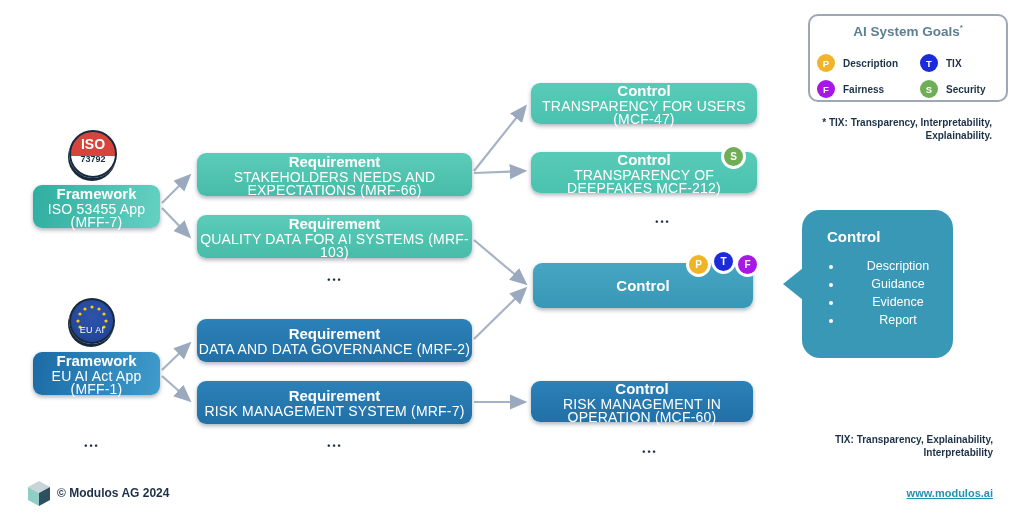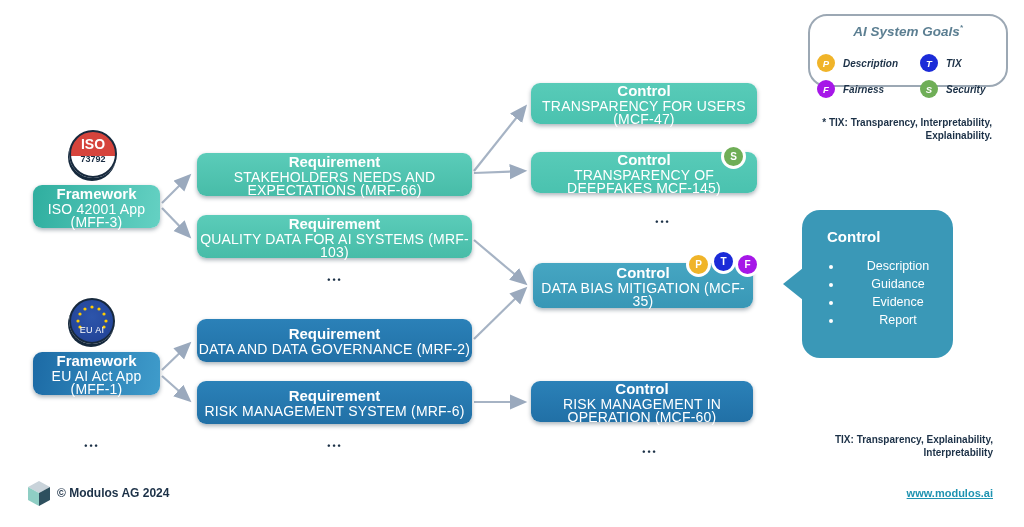--- a/index.html
+++ b/index.html
@@ -49,22 +49,22 @@
     color:#fff;font-weight:bold;font-size:10px;
     display:flex;align-items:center;justify-content:center;
   }
   .g-p{background:#f0b429;}
   .g-t{background:#1b2bd8;}
   .g-f{background:#a617e8;}
   .g-s{background:#6fae57;}
 
   
   .legend{
-    position:absolute;left:808px;top:14px;width:200px;height:73px;
-    border:2px solid #9ca8b4;border-radius:19px;box-sizing:border-box;background:#fff;font-style:italic;
+    position:absolute;left:808px;top:14px;width:200px;height:88px;
+    border:2px solid #9ca8b4;border-radius:10px;box-sizing:border-box;background:#fff;
   }
   .legend .title{
     text-align:center;margin-top:7px;font-weight:bold;font-size:13.5px;color:#5c7f92;
   }
   .legend .title sup{font-size:8px;}
   .lg-item{position:absolute;display:flex;align-items:center;gap:8px;}
   .lg-badge{
     width:18px;height:18px;border-radius:50%;color:#fff;font-weight:bold;font-size:9.5px;
     display:flex;align-items:center;justify-content:center;flex:0 0 auto;
   }
@@ -145,55 +145,54 @@
         <circle cx="35" cy="21" r="1.6"></circle>
         <circle cx="9" cy="27" r="1.6"></circle>
         <circle cx="33" cy="27" r="1.6"></circle>
       </g>
     </svg>
     <span class="lbl">EU AI</span>
   </div>
 
   <div class="node fw-teal" style="left:33px;top:185px;width:127px;height:43px;">
     <span class="t">Framework</span>
-    <span class="s">ISO 42001 App (MFF-3)</span>
+    <span class="s">ISO 53455 App (MFF-7)</span>
   </div>
   <div class="node fw-blue" style="left:33px;top:352px;width:127px;height:43px;">
     <span class="t">Framework</span>
     <span class="s">EU AI Act App (MFF-1)</span>
   </div>
 
   <div class="node teal" style="left:197px;top:153px;width:275px;height:43px;">
     <span class="t">Requirement</span>
     <span class="s">STAKEHOLDERS NEEDS AND EXPECTATIONS (MRF-66)</span>
   </div>
   <div class="node teal" style="left:197px;top:215px;width:275px;height:43px;">
     <span class="t">Requirement</span>
     <span class="s">QUALITY DATA FOR AI SYSTEMS (MRF-103)</span>
   </div>
   <div class="node blue" style="left:197px;top:319px;width:275px;height:43px;">
     <span class="t">Requirement</span>
     <span class="s">DATA AND DATA GOVERNANCE (MRF-2)</span>
   </div>
   <div class="node blue" style="left:197px;top:381px;width:275px;height:43px;">
     <span class="t">Requirement</span>
-    <span class="s">RISK MANAGEMENT SYSTEM (MRF-6)</span>
+    <span class="s">RISK MANAGEMENT SYSTEM (MRF-7)</span>
   </div>
 
   <div class="node tealc" style="left:531px;top:83px;width:226px;height:41px;">
     <span class="t">Control</span>
     <span class="s">TRANSPARENCY FOR USERS (MCF-47)</span>
   </div>
   <div class="node tealc" style="left:531px;top:152px;width:226px;height:41px;">
     <span class="t">Control</span>
-    <span class="s">TRANSPARENCY OF DEEPFAKES MCF-145)</span>
+    <span class="s">TRANSPARENCY OF DEEPFAKES MCF-212)</span>
   </div>
   <div class="node midteal" style="left:533px;top:263px;width:220px;height:45px;">
     <span class="t">Control</span>
-    <span class="s">DATA BIAS MITIGATION (MCF-35)</span>
   </div>
   <div class="node blue" style="left:531px;top:381px;width:222px;height:41px;">
     <span class="t">Control</span>
     <span class="s">RISK MANAGEMENT IN OPERATION (MCF-60)</span>
   </div>
 
   <div class="goal g-s" style="left:721px;top:144px;">S</div>
   <div class="goal g-p" style="left:686px;top:252px;">P</div>
   <div class="goal g-t" style="left:711px;top:249px;">T</div>
   <div class="goal g-f" style="left:735px;top:252px;">F</div>

